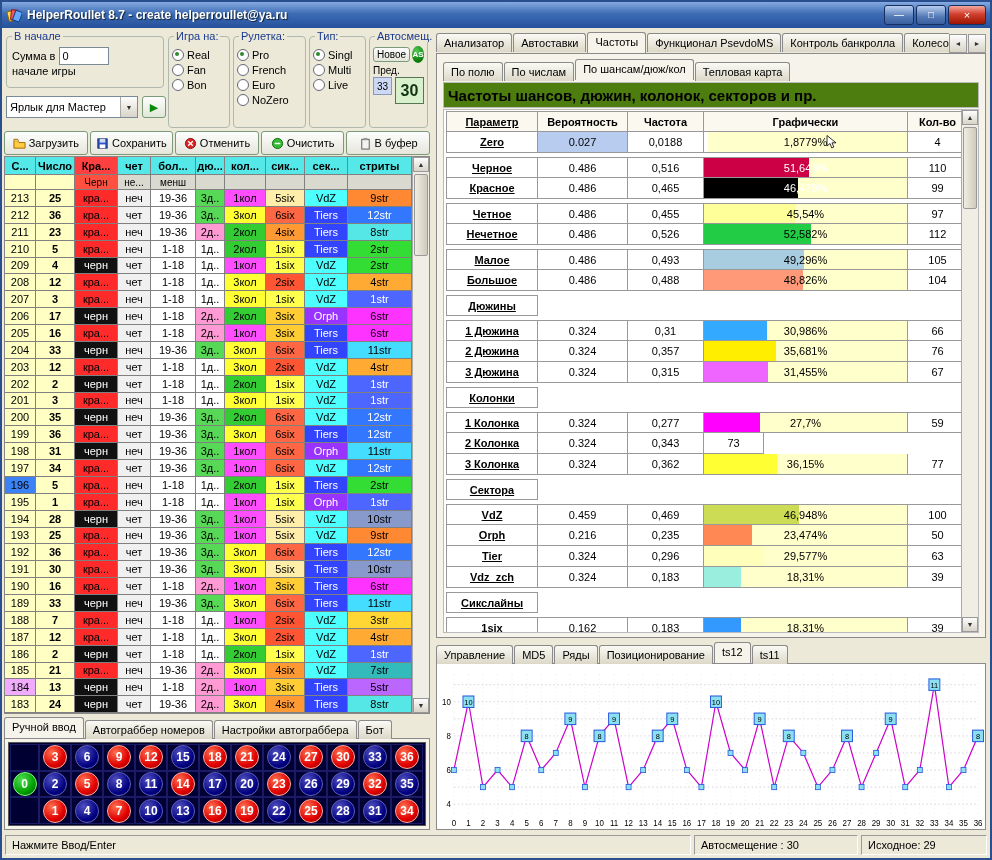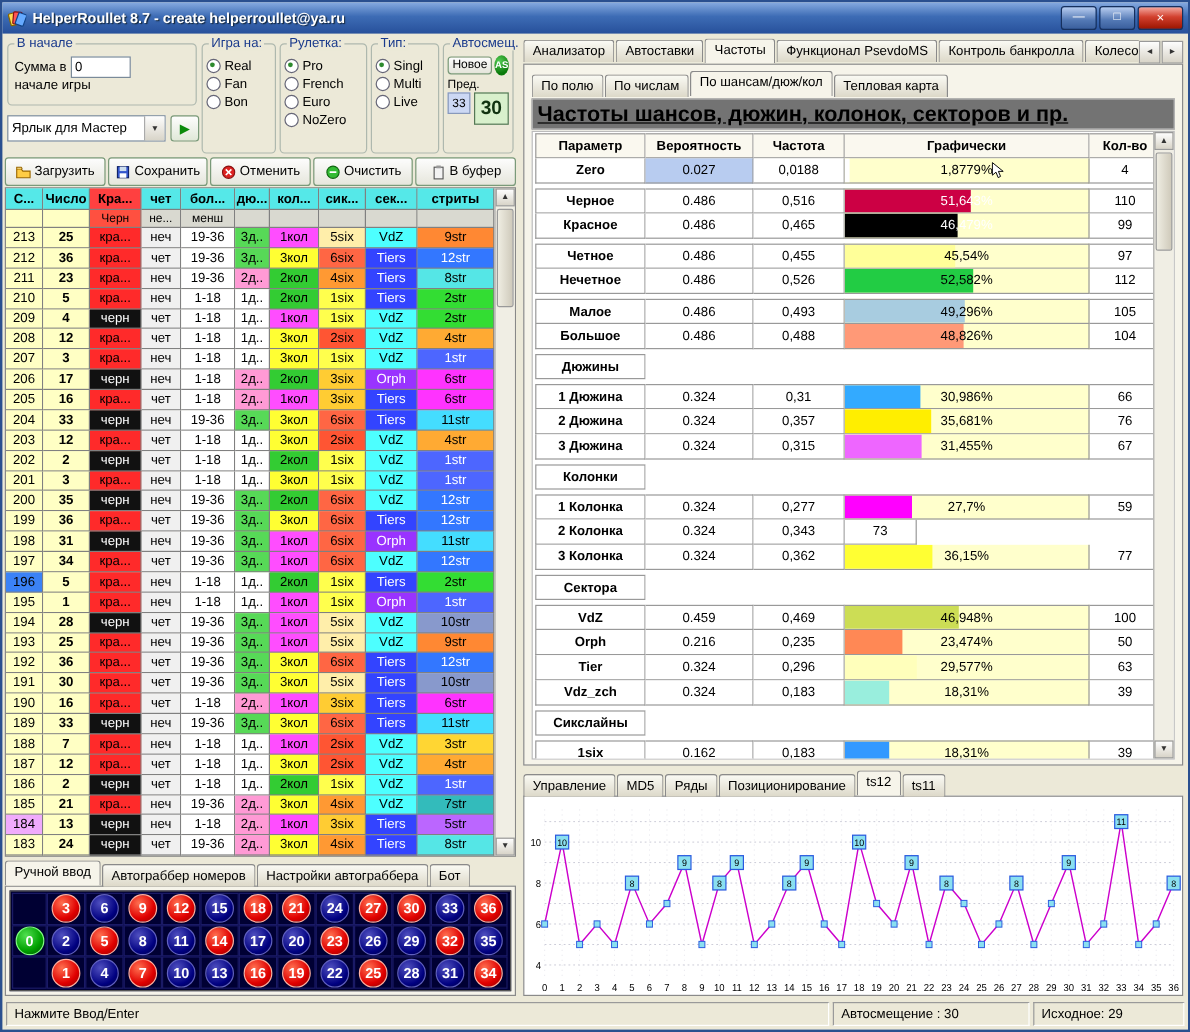--- a/index.html
+++ b/index.html
@@ -101,29 +101,29 @@
   .np-num.green{background:radial-gradient(circle at 35% 30%,#50e050,#00a000 60%,#005000);border:1px solid #80ff80;}
   
   .rtabs-row{flex:0 0 23px;display:flex;align-items:flex-end;}
   .rtabs{flex:1;display:flex;overflow:hidden;align-items:flex-start;}
   .tab-arrows{flex:0 0 34px;display:flex;gap:1px;}
   .ta-btn{width:16px;height:17px;border:1px solid #999;background:linear-gradient(#fdfdfd,#d8d4c8);
           display:flex;align-items:center;justify-content:center;font-size:7px;color:#333;}
   .tab-page{flex:0 0 585px;border:1px solid #8a8a8a;background:#f6f4ea;padding:4px 6px;display:flex;
             flex-direction:column;box-sizing:border-box;min-height:0;}
   .subtabs{flex:0 0 22px;}
-  .freq-title{flex:0 0 24px;font-size:18px;font-weight:bold;display:flex;align-items:center;
-              border:1px solid #bbb;background:#737373;padding:0 4px;margin-top:2px;text-decoration:underline;}
+  .freq-title{flex:0 0 24px;font-size:15px;font-weight:bold;display:flex;align-items:center;
+              border:1px solid #bbb;background:#4d7c0f;padding:0 4px;margin-top:2px;}
   .freq-area{flex:1;display:flex;min-height:0;margin-top:1px;background:#fff;border:1px solid #bbb;}
   .freq-table{flex:1;padding:1px 2px;overflow:hidden;}
   .fr-row{display:flex;height:21px;}
   .fr-row.gap{margin-top:4px;}
   .fr-cell{border:1px solid #999;border-left:none;display:flex;align-items:center;justify-content:center;
            overflow:hidden;white-space:nowrap;box-sizing:border-box;background:#fff;}
-  .fr-cell:first-child,.fr-cell.f0{border-left:1px solid #999;}
+  .fr-cell:first-child,.fr-cell.f0{border-left:1px solid #999;text-decoration:underline;}
   .fr-row + .fr-row .fr-cell{border-top:none;}
   .fr-row.gap .fr-cell{border-top:1px solid #999;}
   .fc0{flex:0 0 92px;font-weight:bold;}
   .fc1{flex:0 0 90px;} .fc2{flex:0 0 76px;} .fc3{flex:0 0 204px;} .fc4{flex:0 0 60px;}
   .fr-head .fr-cell{font-weight:bold;background:#faf8ef;}
   .fr-cell.sel{background:#b8ccf0;}
   .graph{position:relative;background:#ffffcc;}
   .bar{position:absolute;left:0;top:0;bottom:0;}
   .bar-label{position:relative;z-index:2;font-size:11px;}
   .fr-none{flex:1;background:#fff;}

